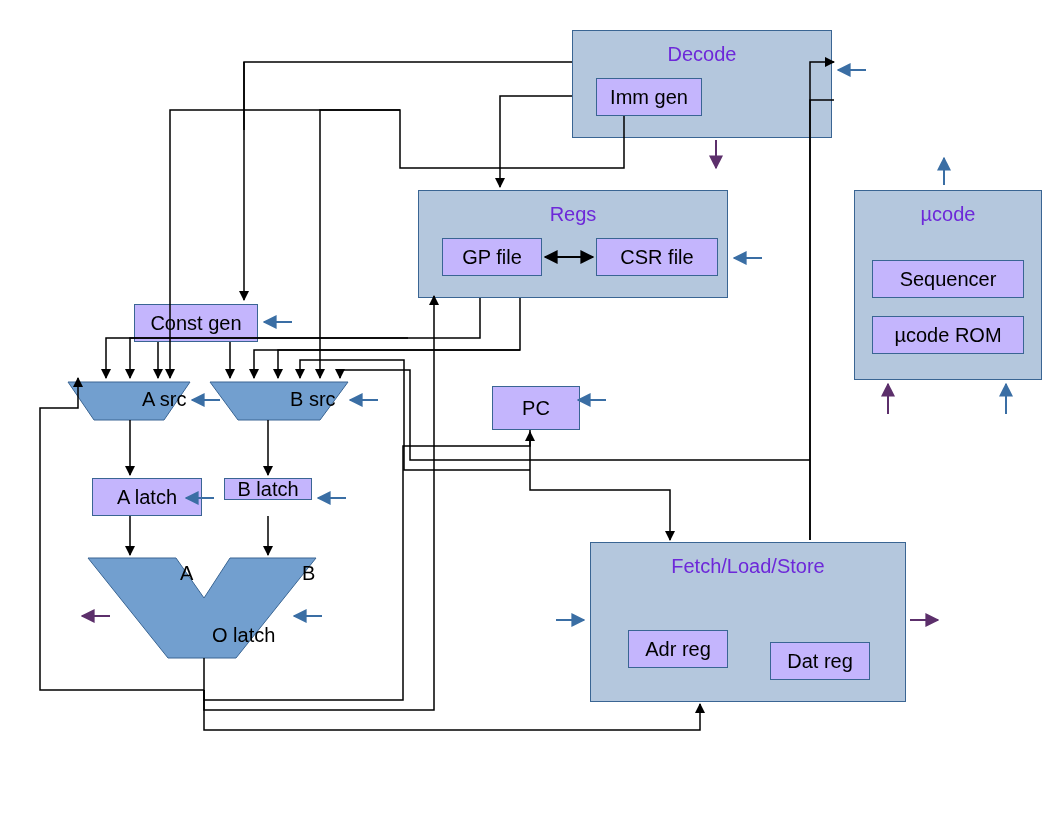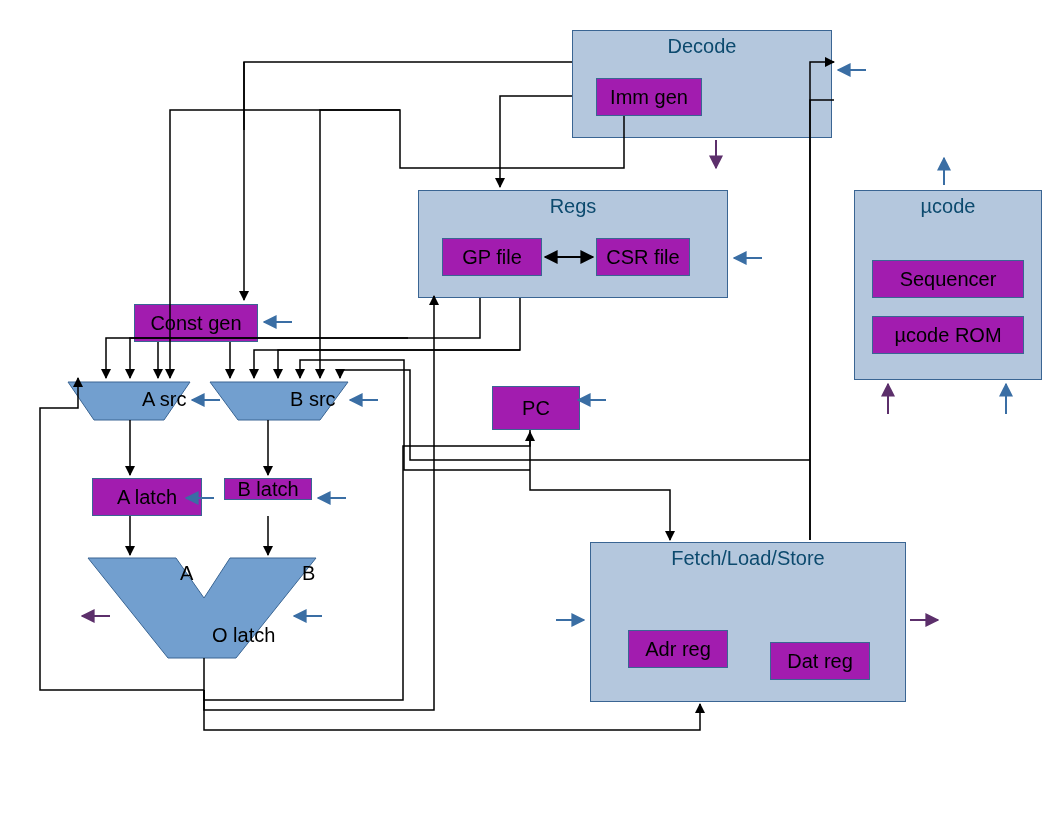--- a/index.html
+++ b/index.html
@@ -13,26 +13,26 @@
     position: relative;
   }
   .container {
     position: absolute;
     background: #b4c7dd;
     border: 1px solid #3a6593;
     text-align: center;
     box-sizing: border-box;
   }
   .container .title {
-    padding-top: 4px;
-    color: #0c4a6e;
+    padding-top: 12px;
+    color: #6d28d9;
   }
   .block {
     position: absolute;
-    background: #a21caf;
+    background: #c4b5fd;
     border: 1px solid #3a6593;
     text-align: center;
     box-sizing: border-box;
     display: flex;
     align-items: center;
     justify-content: center;
     color: #000;
   }
   .label {
     position: absolute;
@@ -53,21 +53,21 @@
 
 <div class="container" style="left:572px; top:30px; width:260px; height:108px;">
   <div class="title">Decode</div>
 </div>
 <div class="block" style="left:596px; top:78px; width:106px; height:38px;">Imm gen</div>
 
 <div class="container" style="left:418px; top:190px; width:310px; height:108px;">
   <div class="title">Regs</div>
 </div>
 <div class="block" style="left:442px; top:238px; width:100px; height:38px;">GP file</div>
-<div class="block" style="left:596px; top:238px; width:94px; height:38px;">CSR file</div>
+<div class="block" style="left:596px; top:238px; width:122px; height:38px;">CSR file</div>
 
 <div class="block" style="left:134px; top:304px; width:124px; height:38px;">Const gen</div>
 
 <div class="container" style="left:854px; top:190px; width:188px; height:190px;">
   <div class="title">µcode</div>
 </div>
 <div class="block" style="left:872px; top:260px; width:152px; height:38px;">Sequencer</div>
 <div class="block" style="left:872px; top:316px; width:152px; height:38px;">µcode ROM</div>
 
 <svg class="canvas" style="z-index:1;">

